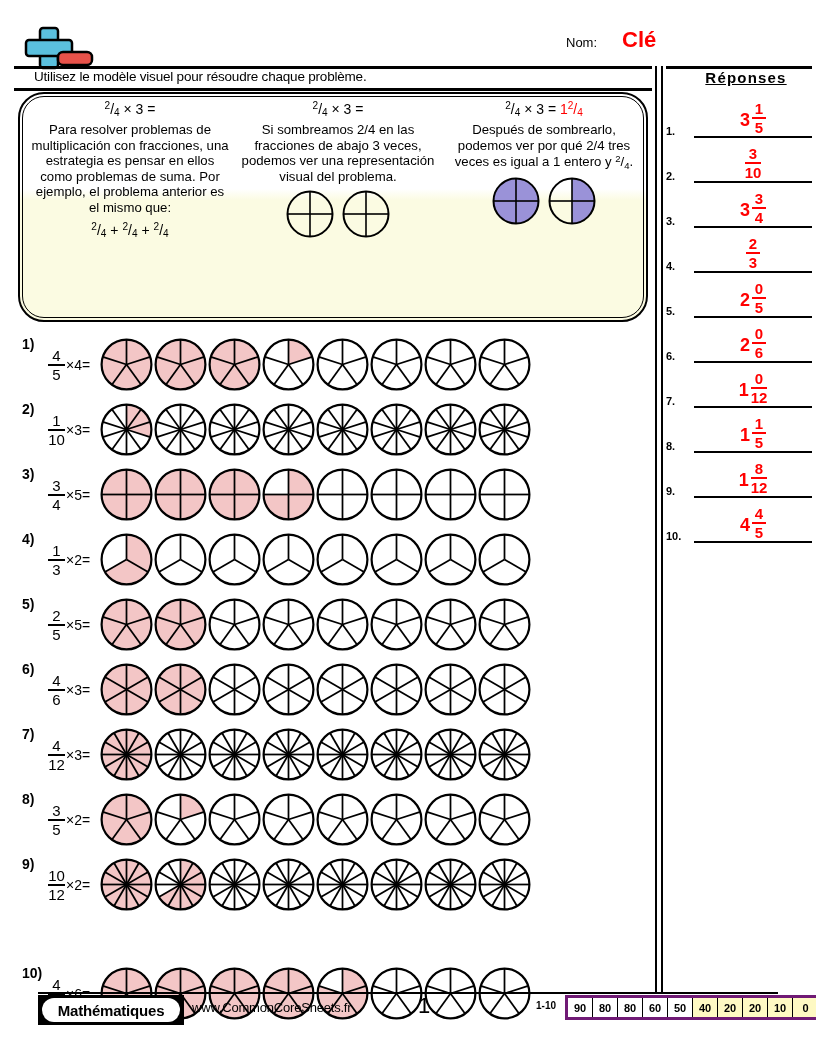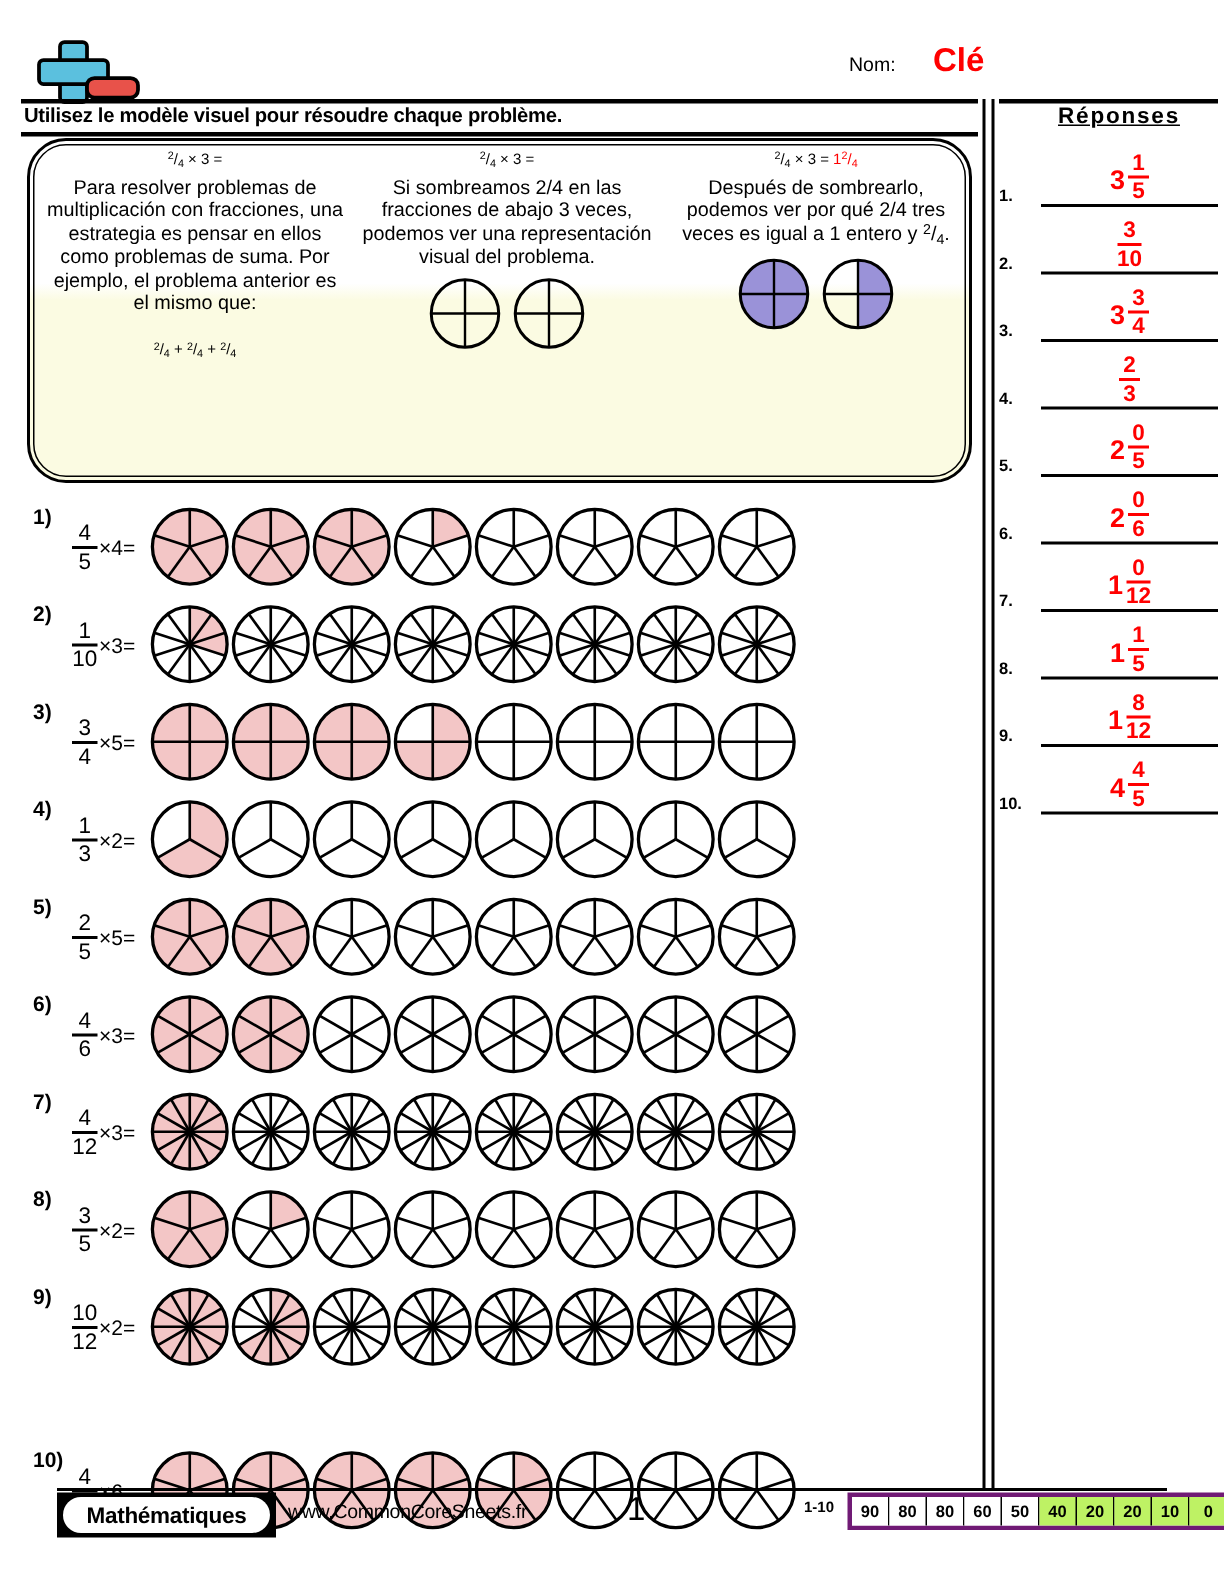--- a/index.html
+++ b/index.html
@@ -24,22 +24,22 @@
   #nom-value {
     position: absolute; left: 622px; top: 5px;
     font-size: 22px; font-weight: bold; color: #ff0000;
   }
   #header-rule {
     position: absolute; left: 14px; top: 66px; width: 638px; height: 2.5px; background: #000;
   }
 
   
   #instruction {
-    position: absolute; left: 16px; top: 69px;
-    font-size: 13.5px; font-weight: bold; letter-spacing: -0.2px;
+    position: absolute; left: 34px; top: 69px;
+    font-size: 13.5px; font-weight: normal; letter-spacing: -0.2px;
   }
   #instruction-rule {
     position: absolute; left: 14px; top: 88px; width: 638px; height: 2.5px; background: #000;
   }
 
   
   #ans-divider-a { position: absolute; left: 655px; top: 66px; width: 2px; height: 926px; background: #000; }
   #ans-divider-b { position: absolute; left: 661px; top: 66px; width: 2px; height: 926px; background: #000; }
   #ans-header {
     position: absolute; left: 690px; top: 69px; width: 112px;
@@ -68,21 +68,21 @@
     background: linear-gradient(to bottom, #ffffff 0%, #ffffff 42%, #fbfbe2 47%, #fbfbe2 100%);
   }
   #expl-box-inner {
     position: absolute; left: 22px; top: 96px; width: 622px; height: 222px;
     border: 1.5px solid #000; border-radius: 22px; pointer-events: none;
   }
   .expl-col { position: absolute; top: 100px; text-align: center; font-size: 13.5px; line-height: 1.18; }
   #expl-col-1 { left: 30px; width: 200px; }
   #expl-col-2 { left: 238px; width: 200px; }
   #expl-col-3 { left: 444px; width: 200px; }
-  .expl-eq { font-size: 10px; margin-bottom: 3px; white-space: nowrap; }
+  .expl-eq { font-size: 14px; margin-bottom: 3px; white-space: nowrap; }
   .expl-text { font-size: 13.2px; }
   .sfrac { display: inline-block; white-space: nowrap; }
   .sfrac sup { font-size: 0.72em; vertical-align: 0.45em; }
   .sfrac sub { font-size: 0.72em; vertical-align: -0.25em; }
   .red { color: #ff0000; }
 
   .expl-circles { display: flex; justify-content: center; gap: 8px; margin-top: 6px; }
 
   
   .problem { position: absolute; left: 0; width: 660px; height: 64px; }
@@ -112,21 +112,21 @@
   #site-url { position: absolute; left: 192px; top: 1000px; font-size: 13px; letter-spacing: -0.2px; }
   #page-number { position: absolute; left: 418px; top: 993px; font-size: 22px; }
   #score-label { position: absolute; left: 536px; top: 1000px; font-size: 10px; font-weight: bold; }
   #score-scale { position: absolute; left: 565px; top: 995px; display: flex; border: 3px solid #701a75; font-weight: bold; }
   .score-cell {
     width: 25px; height: 19px; border-right: 1px solid #000;
     font-size: 11px; display: flex; align-items: center; justify-content: center;
     background: #fff;
   }
   .score-cell:last-child { border-right: none; }
-  .score-cell.hl { background: #bef264; }
+  .score-cell.hl { background: #fef9c3; }
 </style>
 </head>
 <body>
 
 <div id="page">
 
   <div id="header">
     <svg id="logo" viewBox="0 0 78 44">
       <rect x="18" y="2" width="18" height="40" rx="3" fill="#5bc0de" stroke="#000" stroke-width="2.5"></rect>
       <rect x="4" y="14" width="46" height="16" rx="3" fill="#5bc0de" stroke="#000" stroke-width="2.5"></rect>
@@ -267,21 +267,21 @@
 
   <div id="expl-box"></div>
   <div id="expl-box-inner"></div>
 
   <div class="expl-col" id="expl-col-1">
     <div class="expl-eq">
       <span class="sfrac"><sup>2</sup>/<sub>4</sub></span>
       <span>× 3 =</span>
     </div>
     <div class="expl-text">Para resolver problemas de multiplicación con fracciones, una estrategia es pensar en ellos como problemas de suma. Por ejemplo, el problema anterior es el mismo que:</div>
-    <div class="expl-eq" style="margin-top:17px">
+    <div class="expl-eq" style="margin-top:6px">
       <span class="sfrac"><sup>2</sup>/<sub>4</sub></span> +
       <span class="sfrac"><sup>2</sup>/<sub>4</sub></span> +
       <span class="sfrac"><sup>2</sup>/<sub>4</sub></span>
     </div>
   </div>
 
   <div class="expl-col" id="expl-col-2">
     <div class="expl-eq">
       <span class="sfrac"><sup>2</sup>/<sub>4</sub></span>
       <span>× 3 =</span>

